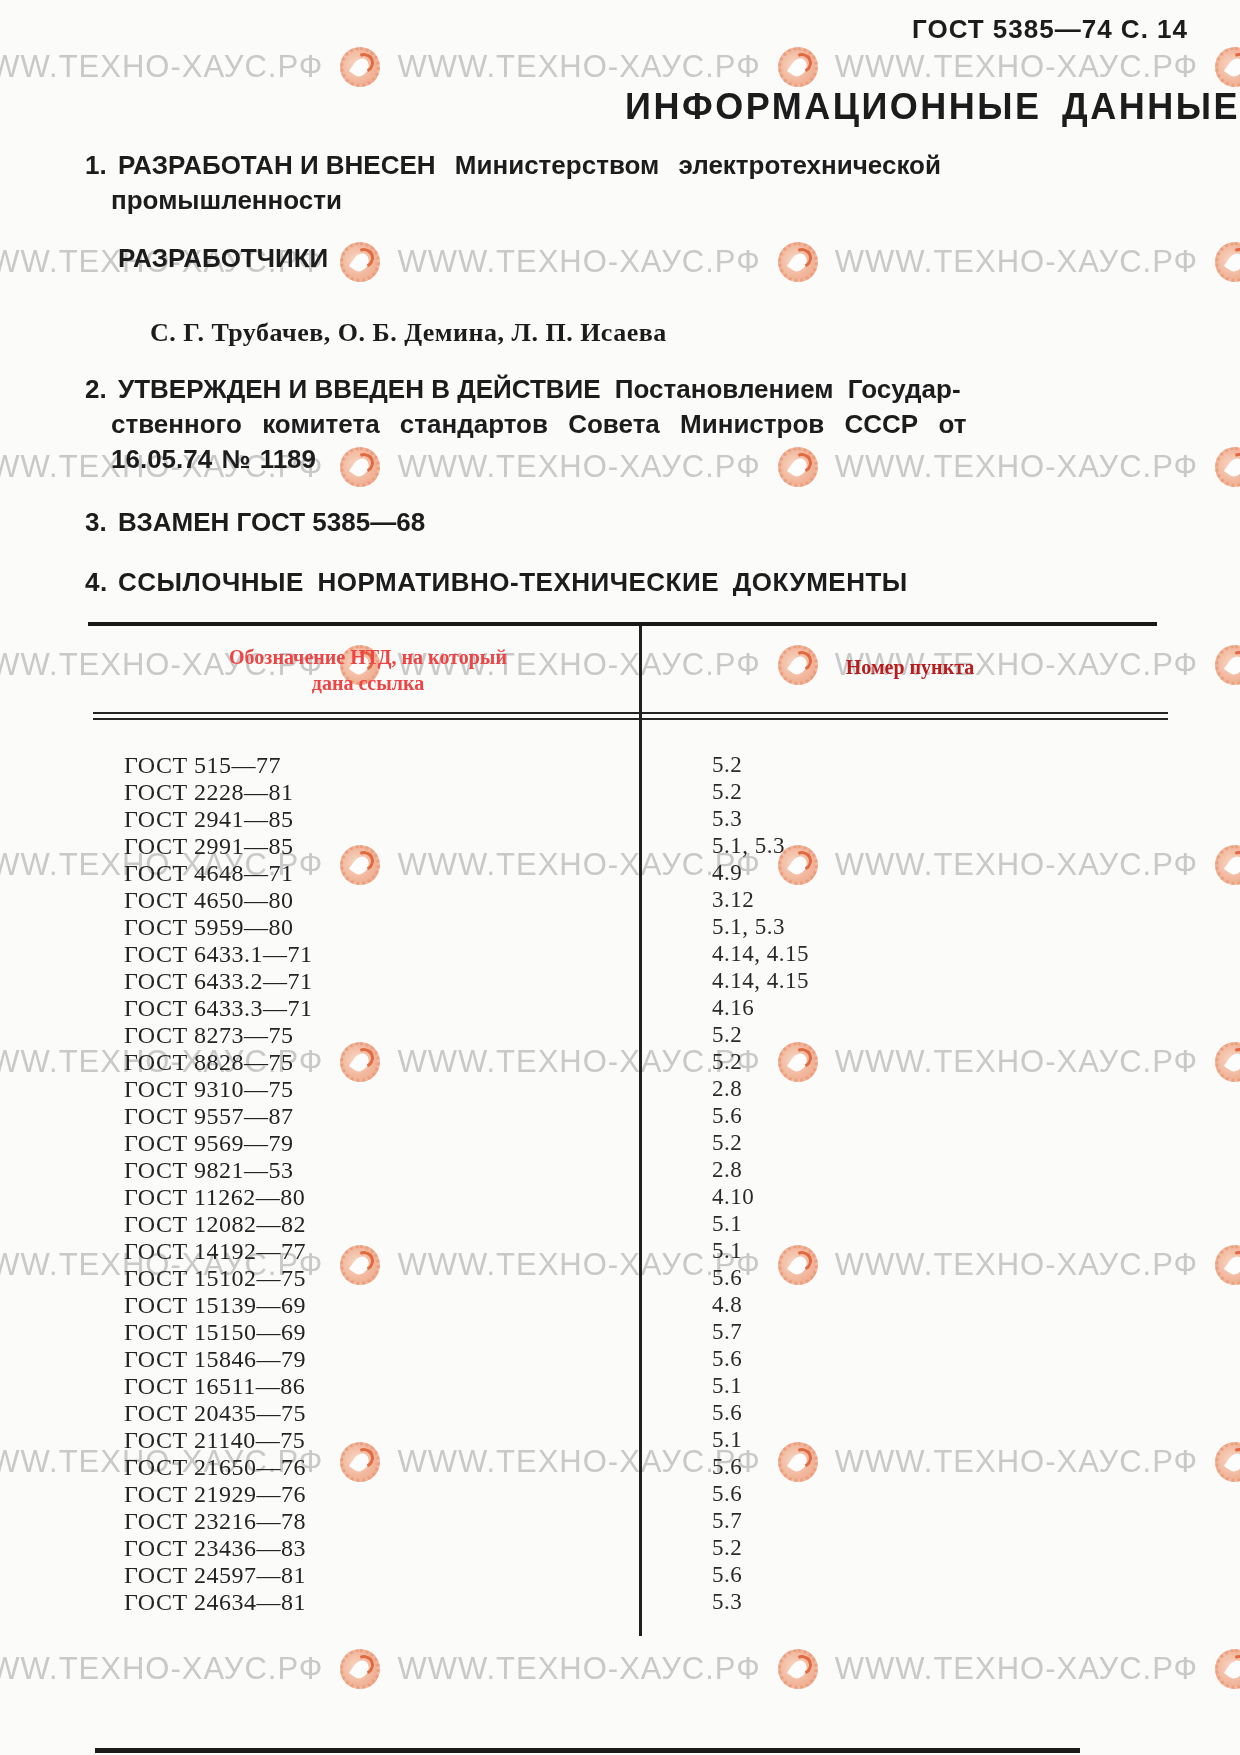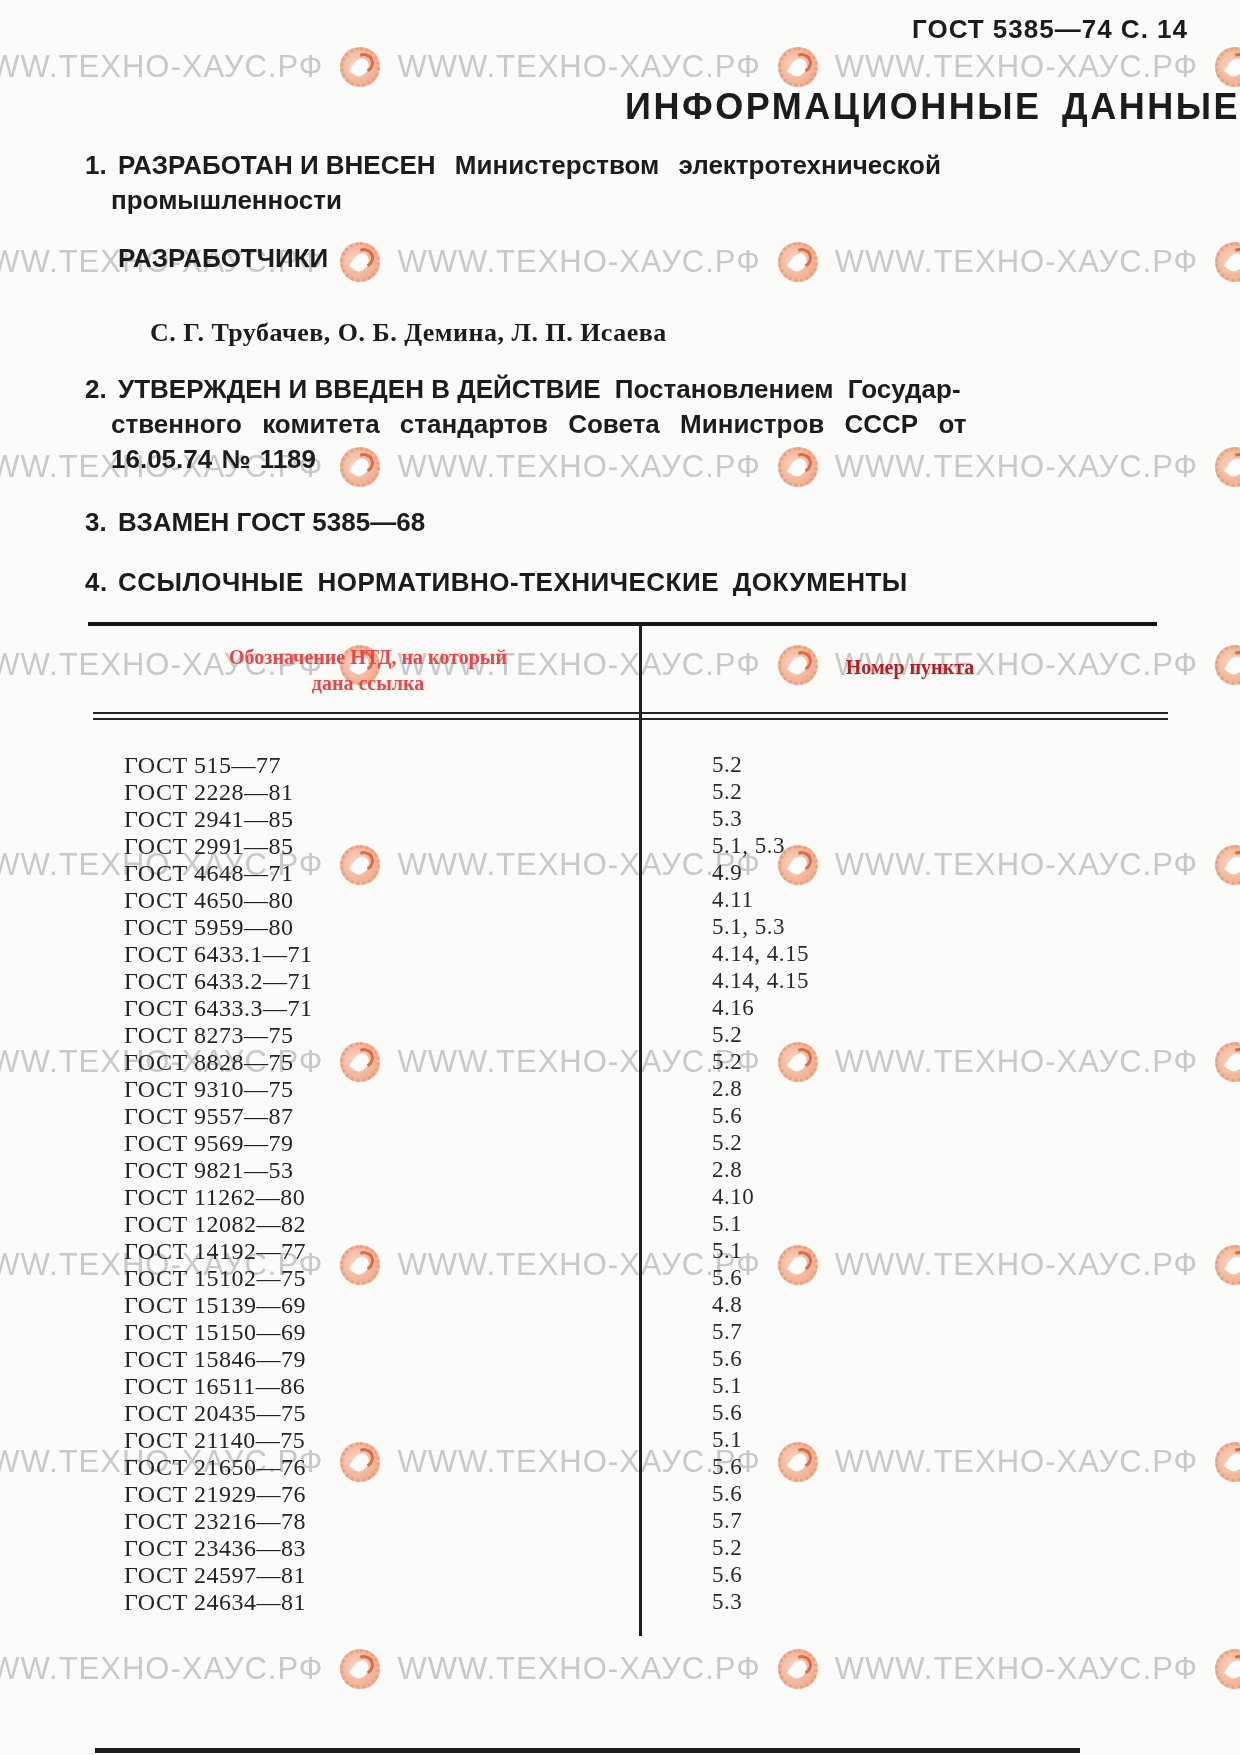--- a/index.html
+++ b/index.html
@@ -234,21 +234,21 @@
     <span class="pt">5.1, 5.3</span>
   </div>
 
   <div class="trow">
     <span class="doc">ГОСТ 4648—71</span>
     <span class="pt">4.9</span>
   </div>
 
   <div class="trow">
     <span class="doc">ГОСТ 4650—80</span>
-    <span class="pt">4.11</span>
+    <span class="pt">3.12</span>
   </div>
 
   <div class="trow">
     <span class="doc">ГОСТ 5959—80</span>
     <span class="pt">5.1, 5.3</span>
   </div>
 
   <div class="trow">
     <span class="doc">ГОСТ 6433.1—71</span>
     <span class="pt">4.14, 4.15</span>

